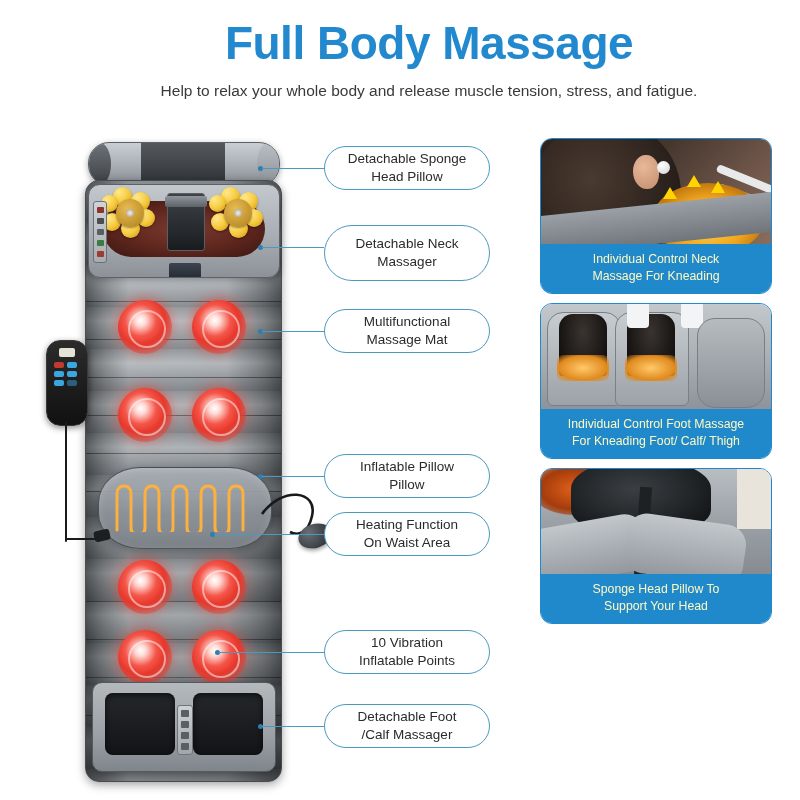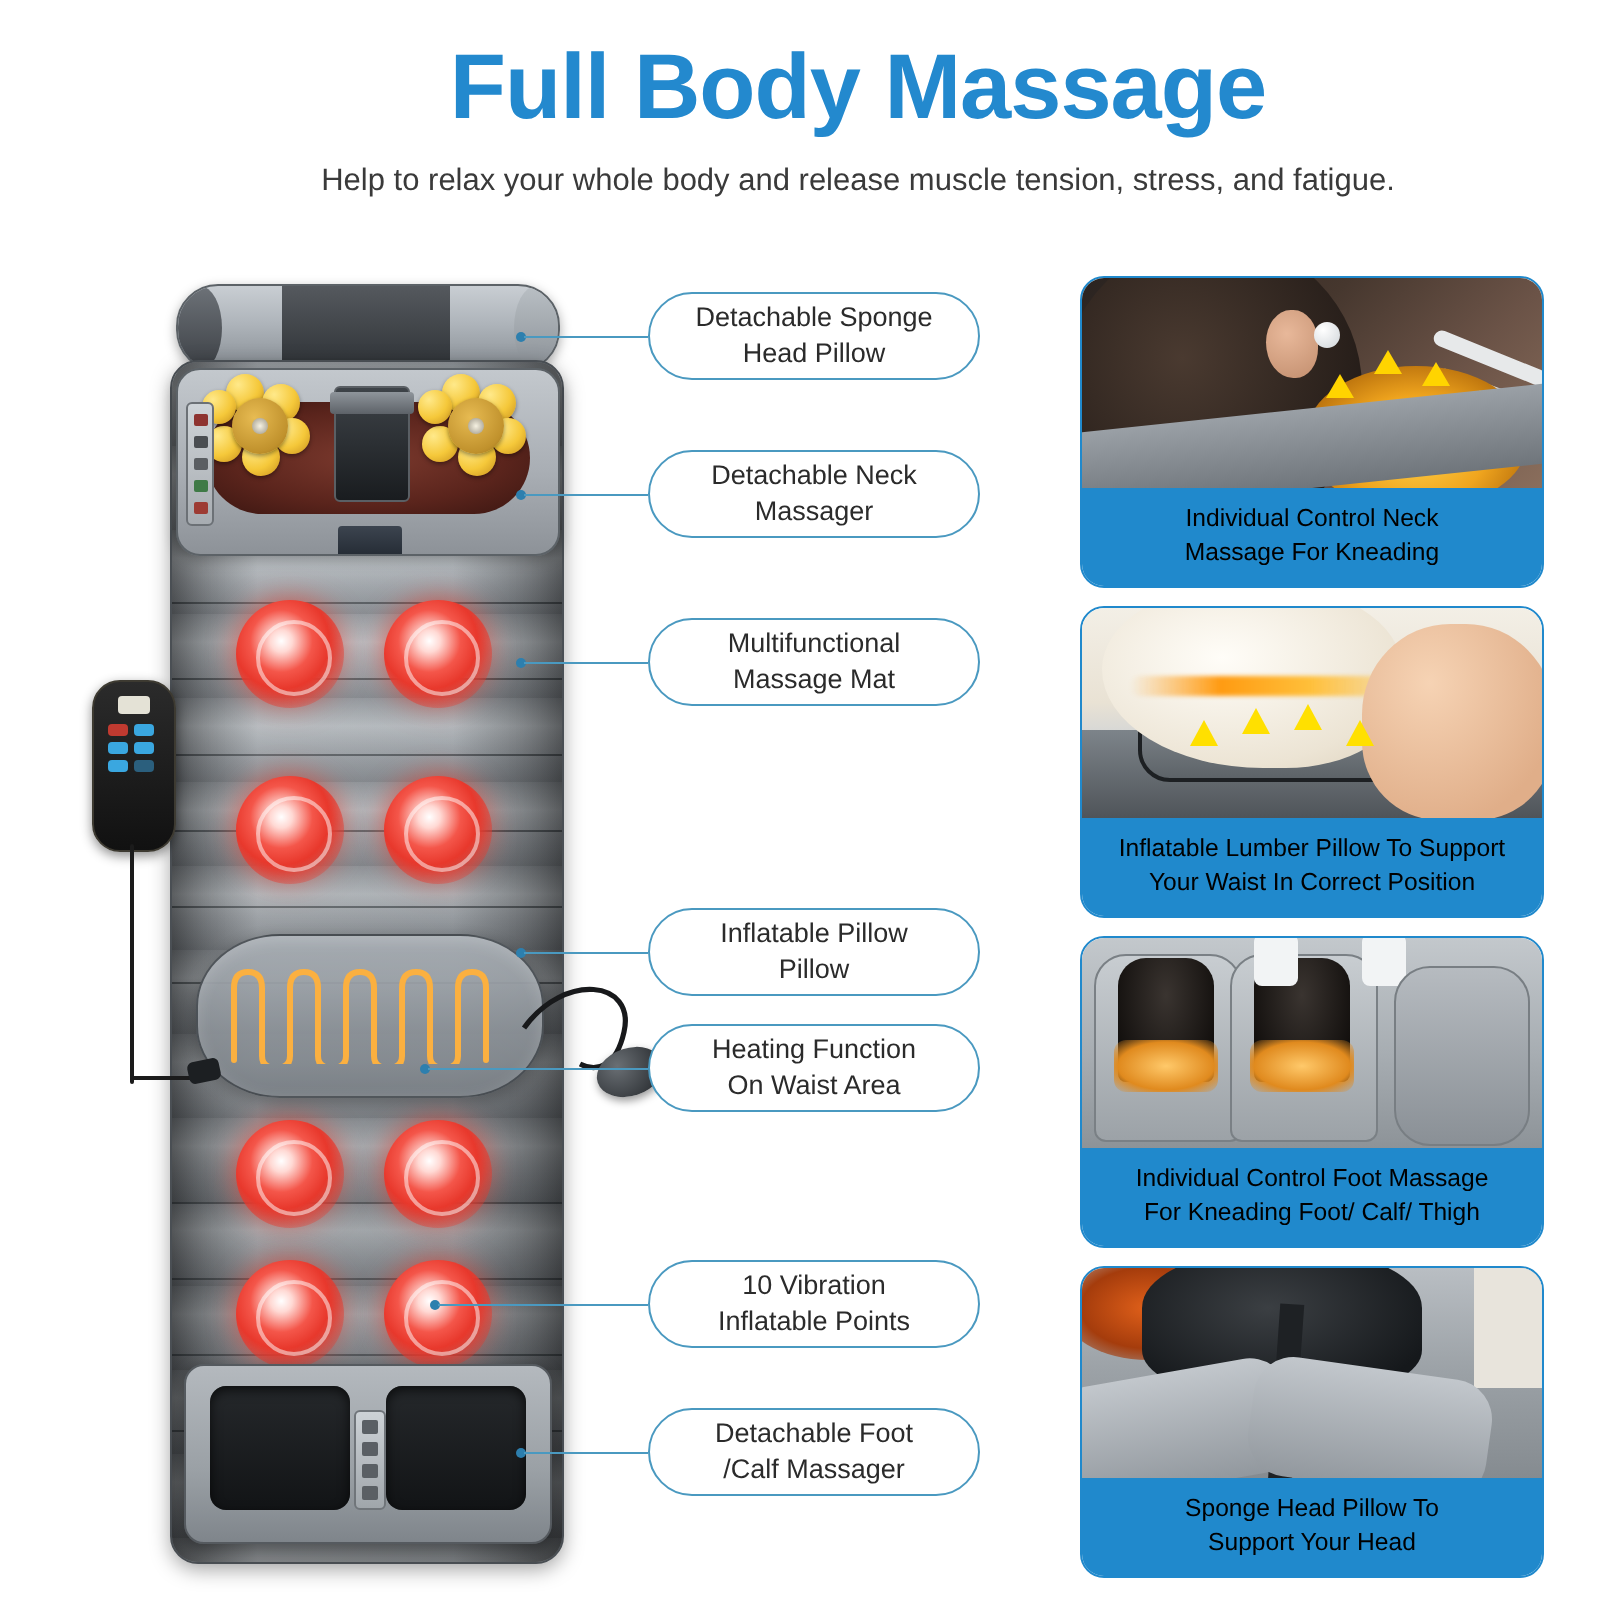--- a/index.html
+++ b/index.html
@@ -237,21 +237,21 @@
     position:relative;width:232px;
     border:1.6px solid #2089CC;
     border-radius:12px;
     overflow:hidden;
     background:#fff;
     margin-bottom:9px;
     box-sizing:border-box;
   }
   .card .photo{position:relative;width:100%;height:105px;overflow:hidden;}
   .card .cap{
-    background:#2089CC;color:#000000;text-align:center;
+    background:#2089CC;color:#fef9c3;text-align:center;
     font-size:12.3px;line-height:1.38;padding:7px 6px 8px;
   }
 
   
   .ph1{background:linear-gradient(135deg,#2a2320 0%,#46372e 40%,#6b5347 70%,#8a6e5c 100%);}
   .ph1 .hair{position:absolute;left:-10px;top:-20px;width:150px;height:150px;border-radius:50%;
     background:radial-gradient(circle at 40% 40%,#4a3a30,#241c18 75%);}
   .ph1 .ear{position:absolute;left:92px;top:16px;width:26px;height:34px;border-radius:50% 50% 45% 55%;
     background:radial-gradient(circle at 40% 35%,#e8b89a,#c28e6e);}
   .ph1 .earring{position:absolute;left:116px;top:22px;width:13px;height:13px;border-radius:50%;
@@ -438,21 +438,21 @@
   <div class="lead" style="left:262px; top:168px; width:62px"></div>
   <div class="callout" style="left:324px; top:146px; width:166px; height:44px">
     <span>
       <span>Detachable Sponge</span><br>
       <span>Head Pillow</span>
     </span>
   </div>
 
   <div class="lead-dot" style="left:258px; top:245px"></div>
   <div class="lead" style="left:262px; top:247px; width:62px"></div>
-  <div class="callout" style="left:324px; top:225px; width:166px; height:44px">
+  <div class="callout" style="left:324px; top:225px; width:166px; height:56px">
     <span>
       <span>Detachable Neck</span><br>
       <span>Massager</span>
     </span>
   </div>
 
   <div class="lead-dot" style="left:258px; top:329px"></div>
   <div class="lead" style="left:262px; top:331px; width:62px"></div>
   <div class="callout" style="left:324px; top:309px; width:166px; height:44px">
     <span>
@@ -513,37 +513,20 @@
         <div class="arr" style="left:192px;top:56px"></div>
         <div class="band"></div>
         <div class="shoulder"></div>
       </div>
       <div class="cap">
         <span>Individual Control Neck</span><br>
         <span>Massage For Kneading</span>
       </div>
     </div>
 
-    <div class="card">
-      <div class="photo ph2">
-        <div class="matp"></div>
-        <div class="pillow"></div>
-        <div class="cloth"></div>
-        <div class="heatline"></div>
-        <div class="arm"></div>
-        <div class="arr" style="left:54px;top:56px"></div>
-        <div class="arr" style="left:80px;top:50px"></div>
-        <div class="arr" style="left:106px;top:48px"></div>
-        <div class="arr" style="left:132px;top:56px"></div>
-      </div>
-      <div class="cap">
-        <span>Inflatable Lumber Pillow To Support</span><br>
-        <span>Your Waist In Correct Position</span>
-      </div>
-    </div>
 
     <div class="card">
       <div class="photo ph3">
         <div class="boot a"></div>
         <div class="cav a"></div>
         <div class="warm a"></div>
         <div class="boot b"></div>
         <div class="cav b"></div>
         <div class="warm b"></div>
         <div class="sock a"></div>

